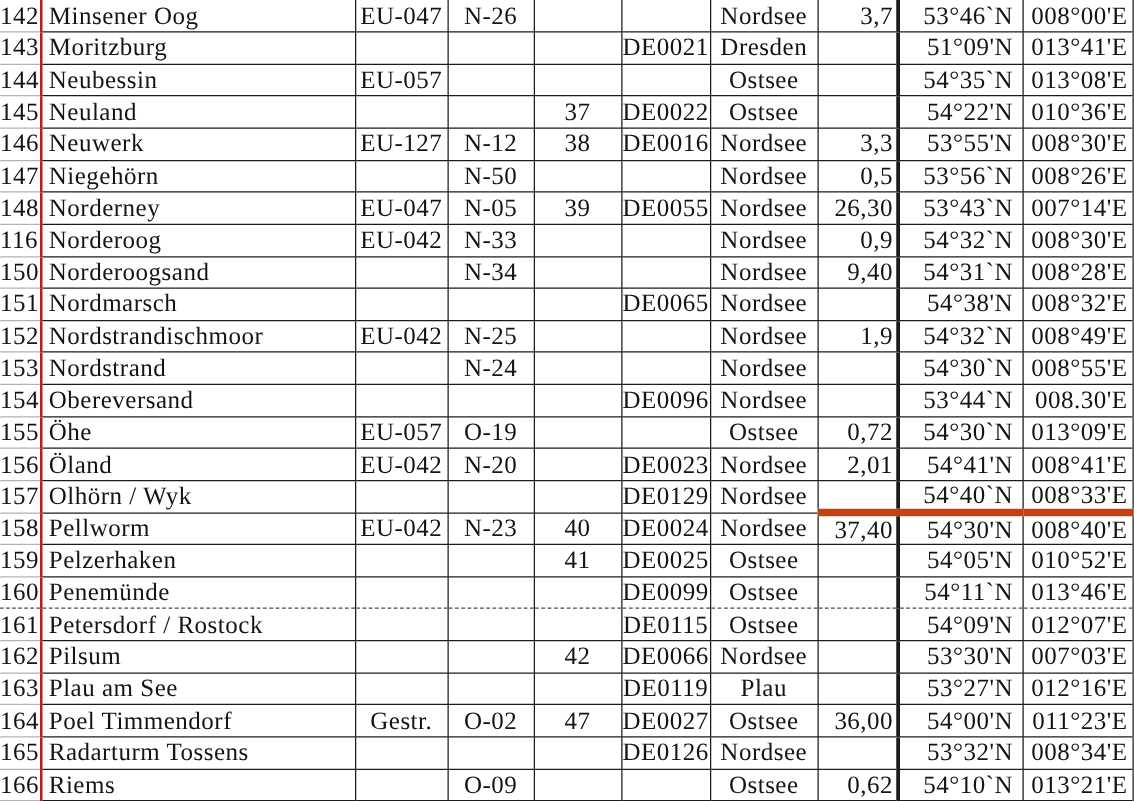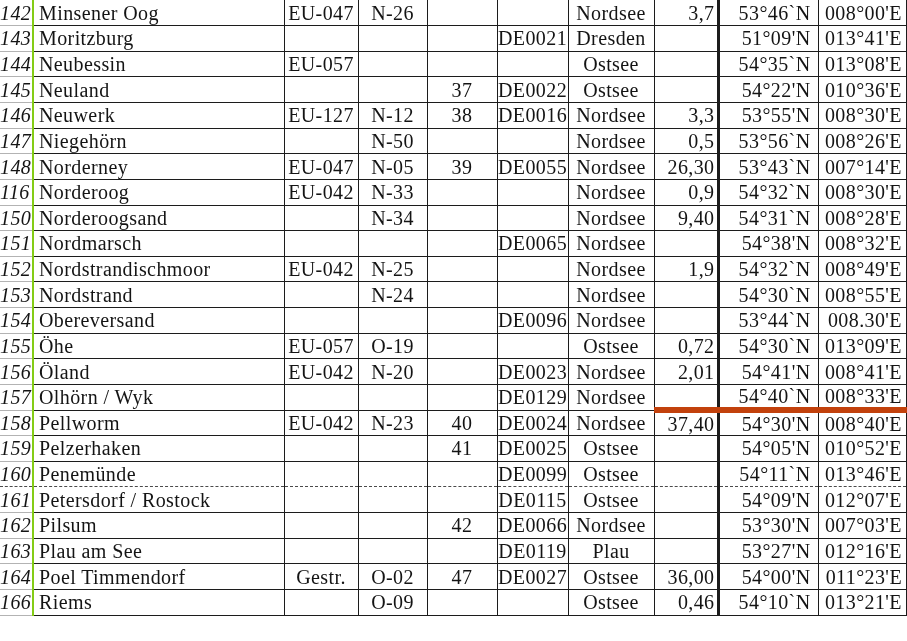--- a/index.html
+++ b/index.html
@@ -23,24 +23,23 @@
     overflow: hidden;
     white-space: nowrap;
     vertical-align: middle;
     border: 1px solid #1c1c1c;
     line-height: 1;
   }
   
   td.rn {
     border-left: none;
     border-bottom: 1px solid #b3b3b3;
-    border-right: 2px solid #84cc16;
+    border-right: 2px solid #b91c1c;
     text-align: left;
     padding-right: 4px;
-    font-style: italic;
   }
   tr:first-child td { border-top: none; }
   td.nm { text-align: left; padding-left: 5px; margin-left: 30px; }
   td.eu, td.nc, td.sq, td.de, td.wt { text-align: center; }
   td.vl { text-align: right; padding-right: 2px; margin-top: 40px; }
   td.lt { text-align: right; padding-right: 7px; border-left: 3px solid #1c1c1c; }
   td.ln { text-align: right; padding-right: 4px; border-right: 2px solid #1c1c1c; }
   
   tr.page-break td { border-bottom: 1px dashed #4a4a4a; }
   tr.after-break td { border-top: none; }
@@ -335,26 +334,38 @@
     <td class="eu">Gestr.</td>
     <td class="nc">O-02</td>
     <td class="sq">47</td>
     <td class="de">DE0027</td>
     <td class="wt">Ostsee</td>
     <td class="vl">36,00</td>
     <td class="lt">54°00'N</td>
     <td class="ln">011°23'E</td>
   </tr>
         <tr>
+    <td class="rn">165</td>
+    <td class="nm">Radarturm Tossens</td>
+    <td class="eu"></td>
+    <td class="nc"></td>
+    <td class="sq"></td>
+    <td class="de">DE0126</td>
+    <td class="wt">Nordsee</td>
+    <td class="vl"></td>
+    <td class="lt">53°32'N</td>
+    <td class="ln">008°34'E</td>
+  </tr>
+        <tr>
     <td class="rn">166</td>
     <td class="nm">Riems</td>
     <td class="eu"></td>
     <td class="nc">O-09</td>
     <td class="sq"></td>
     <td class="de"></td>
     <td class="wt">Ostsee</td>
-    <td class="vl">0,46</td>
+    <td class="vl">0,62</td>
     <td class="lt">54°10`N</td>
     <td class="ln">013°21'E</td>
   </tr>
       </tbody>
   </table>
 </div>
 
 </body></html>

